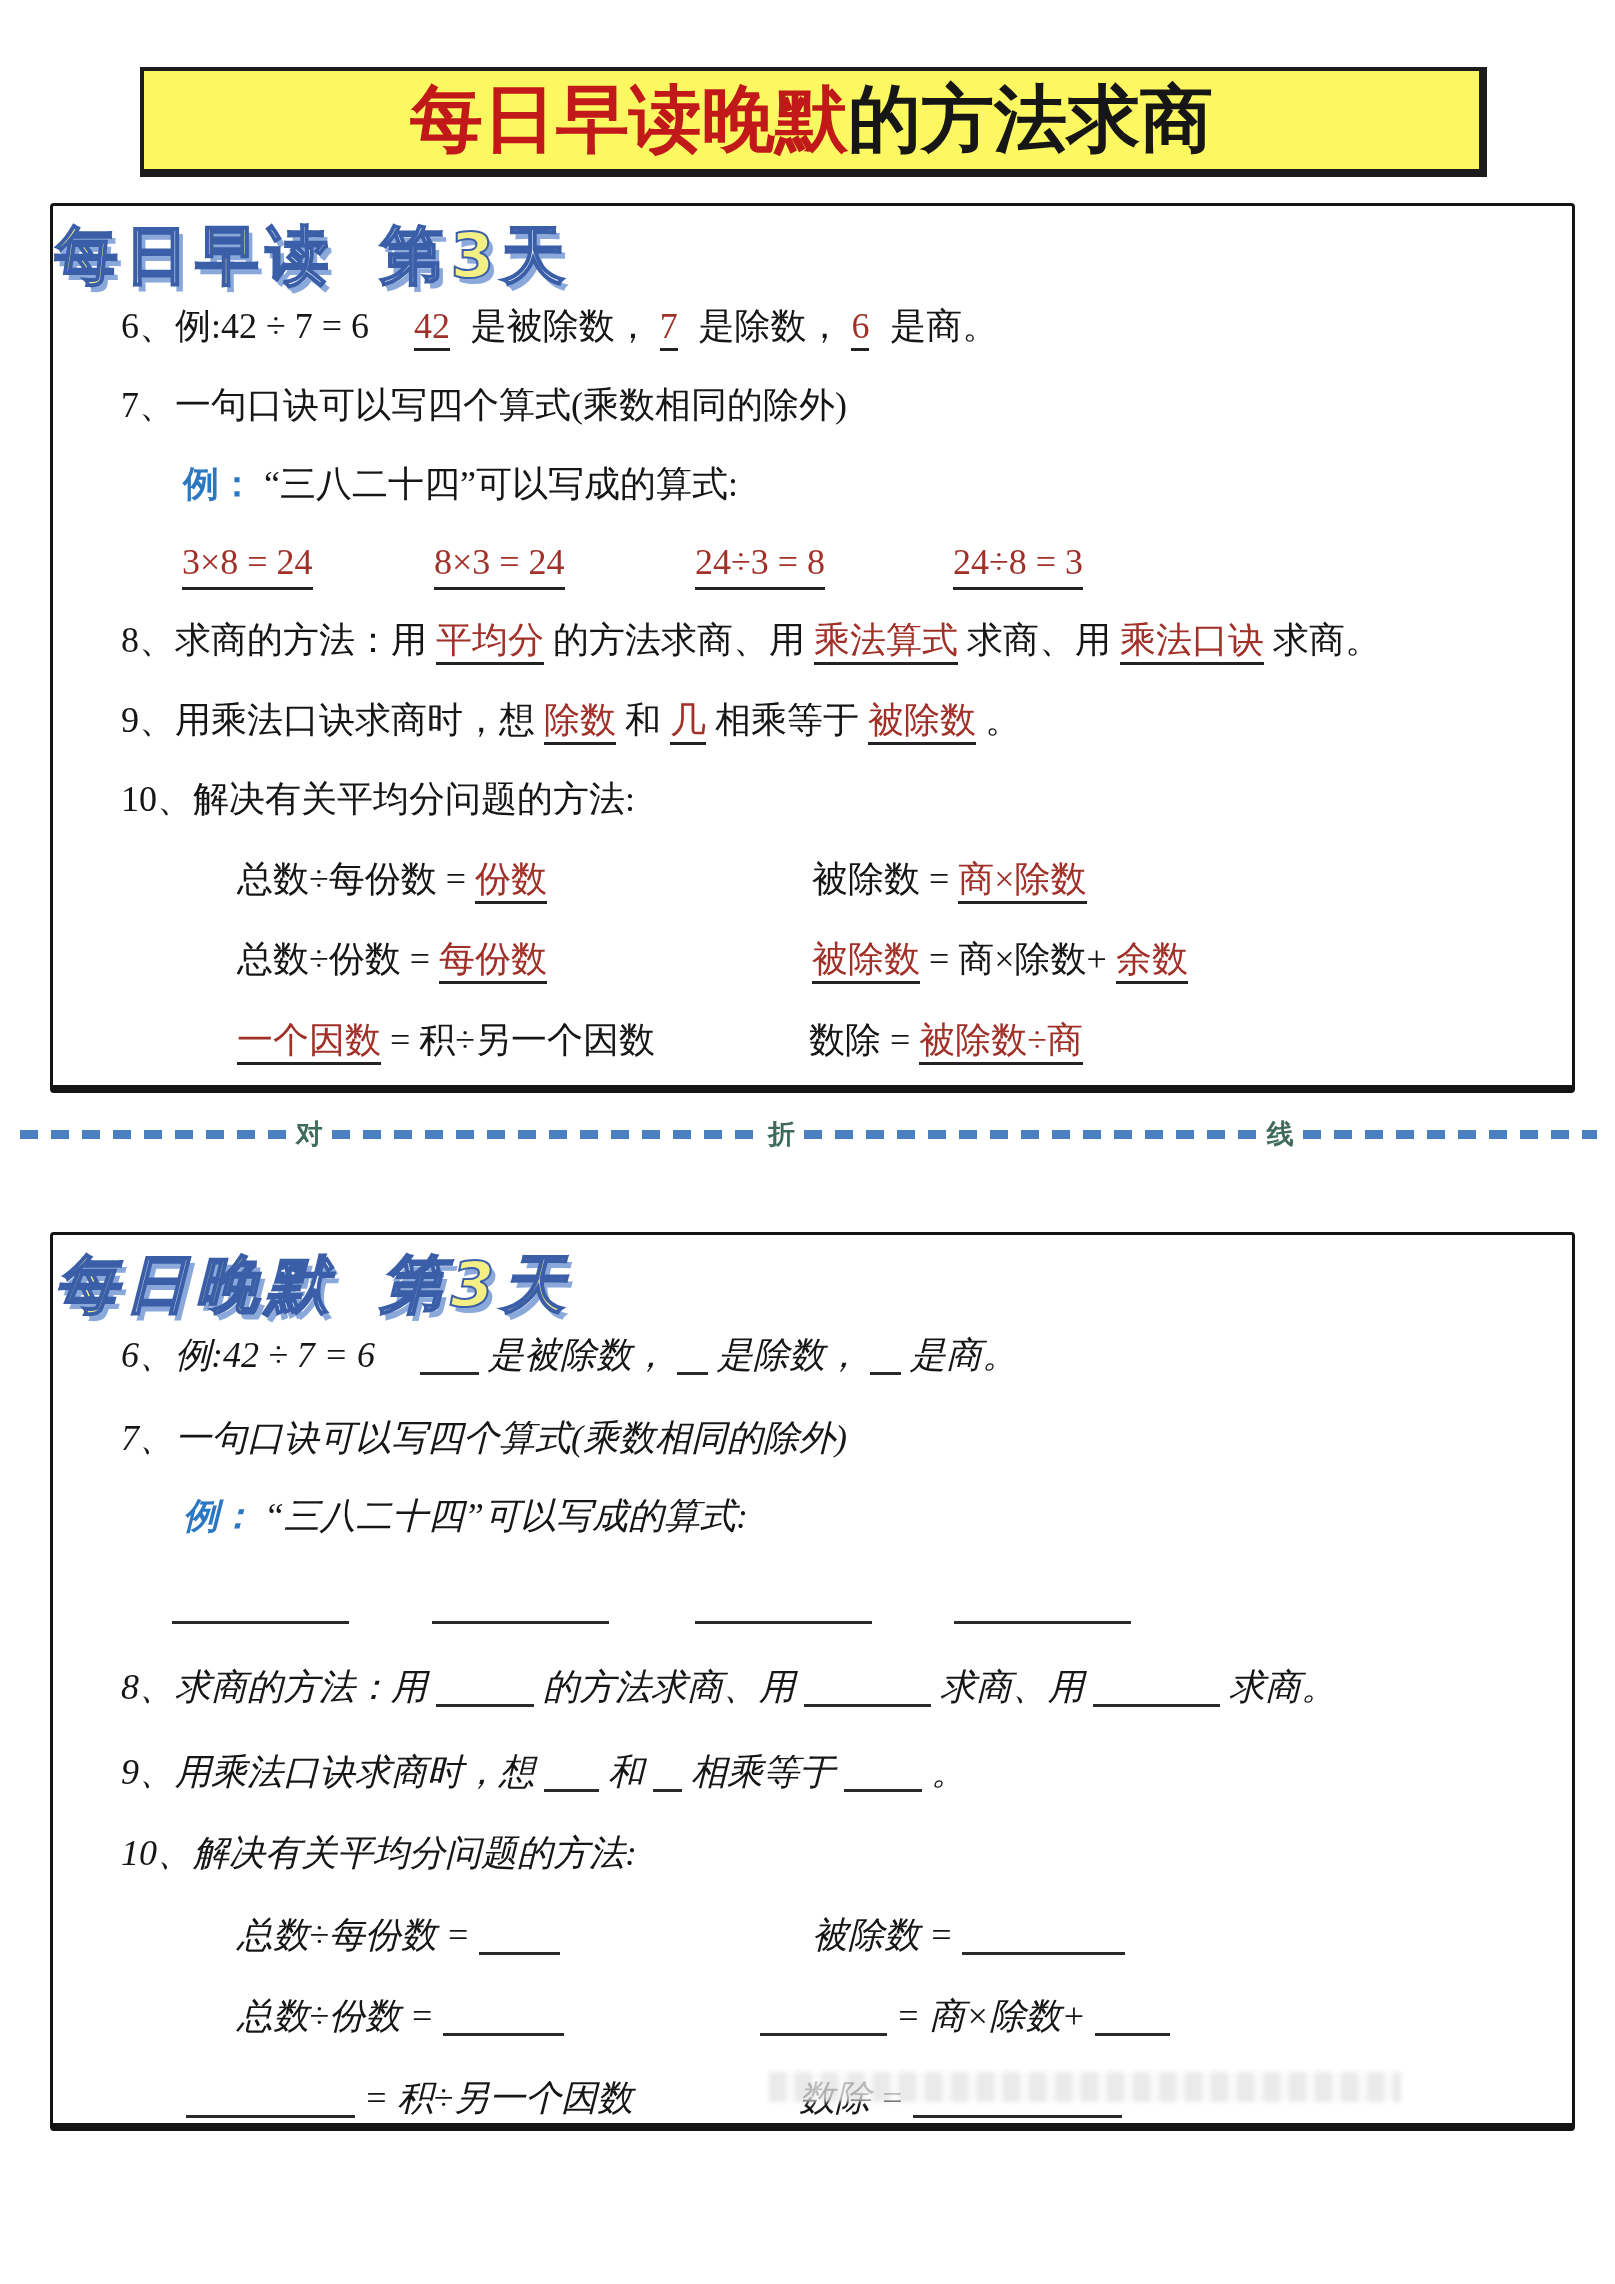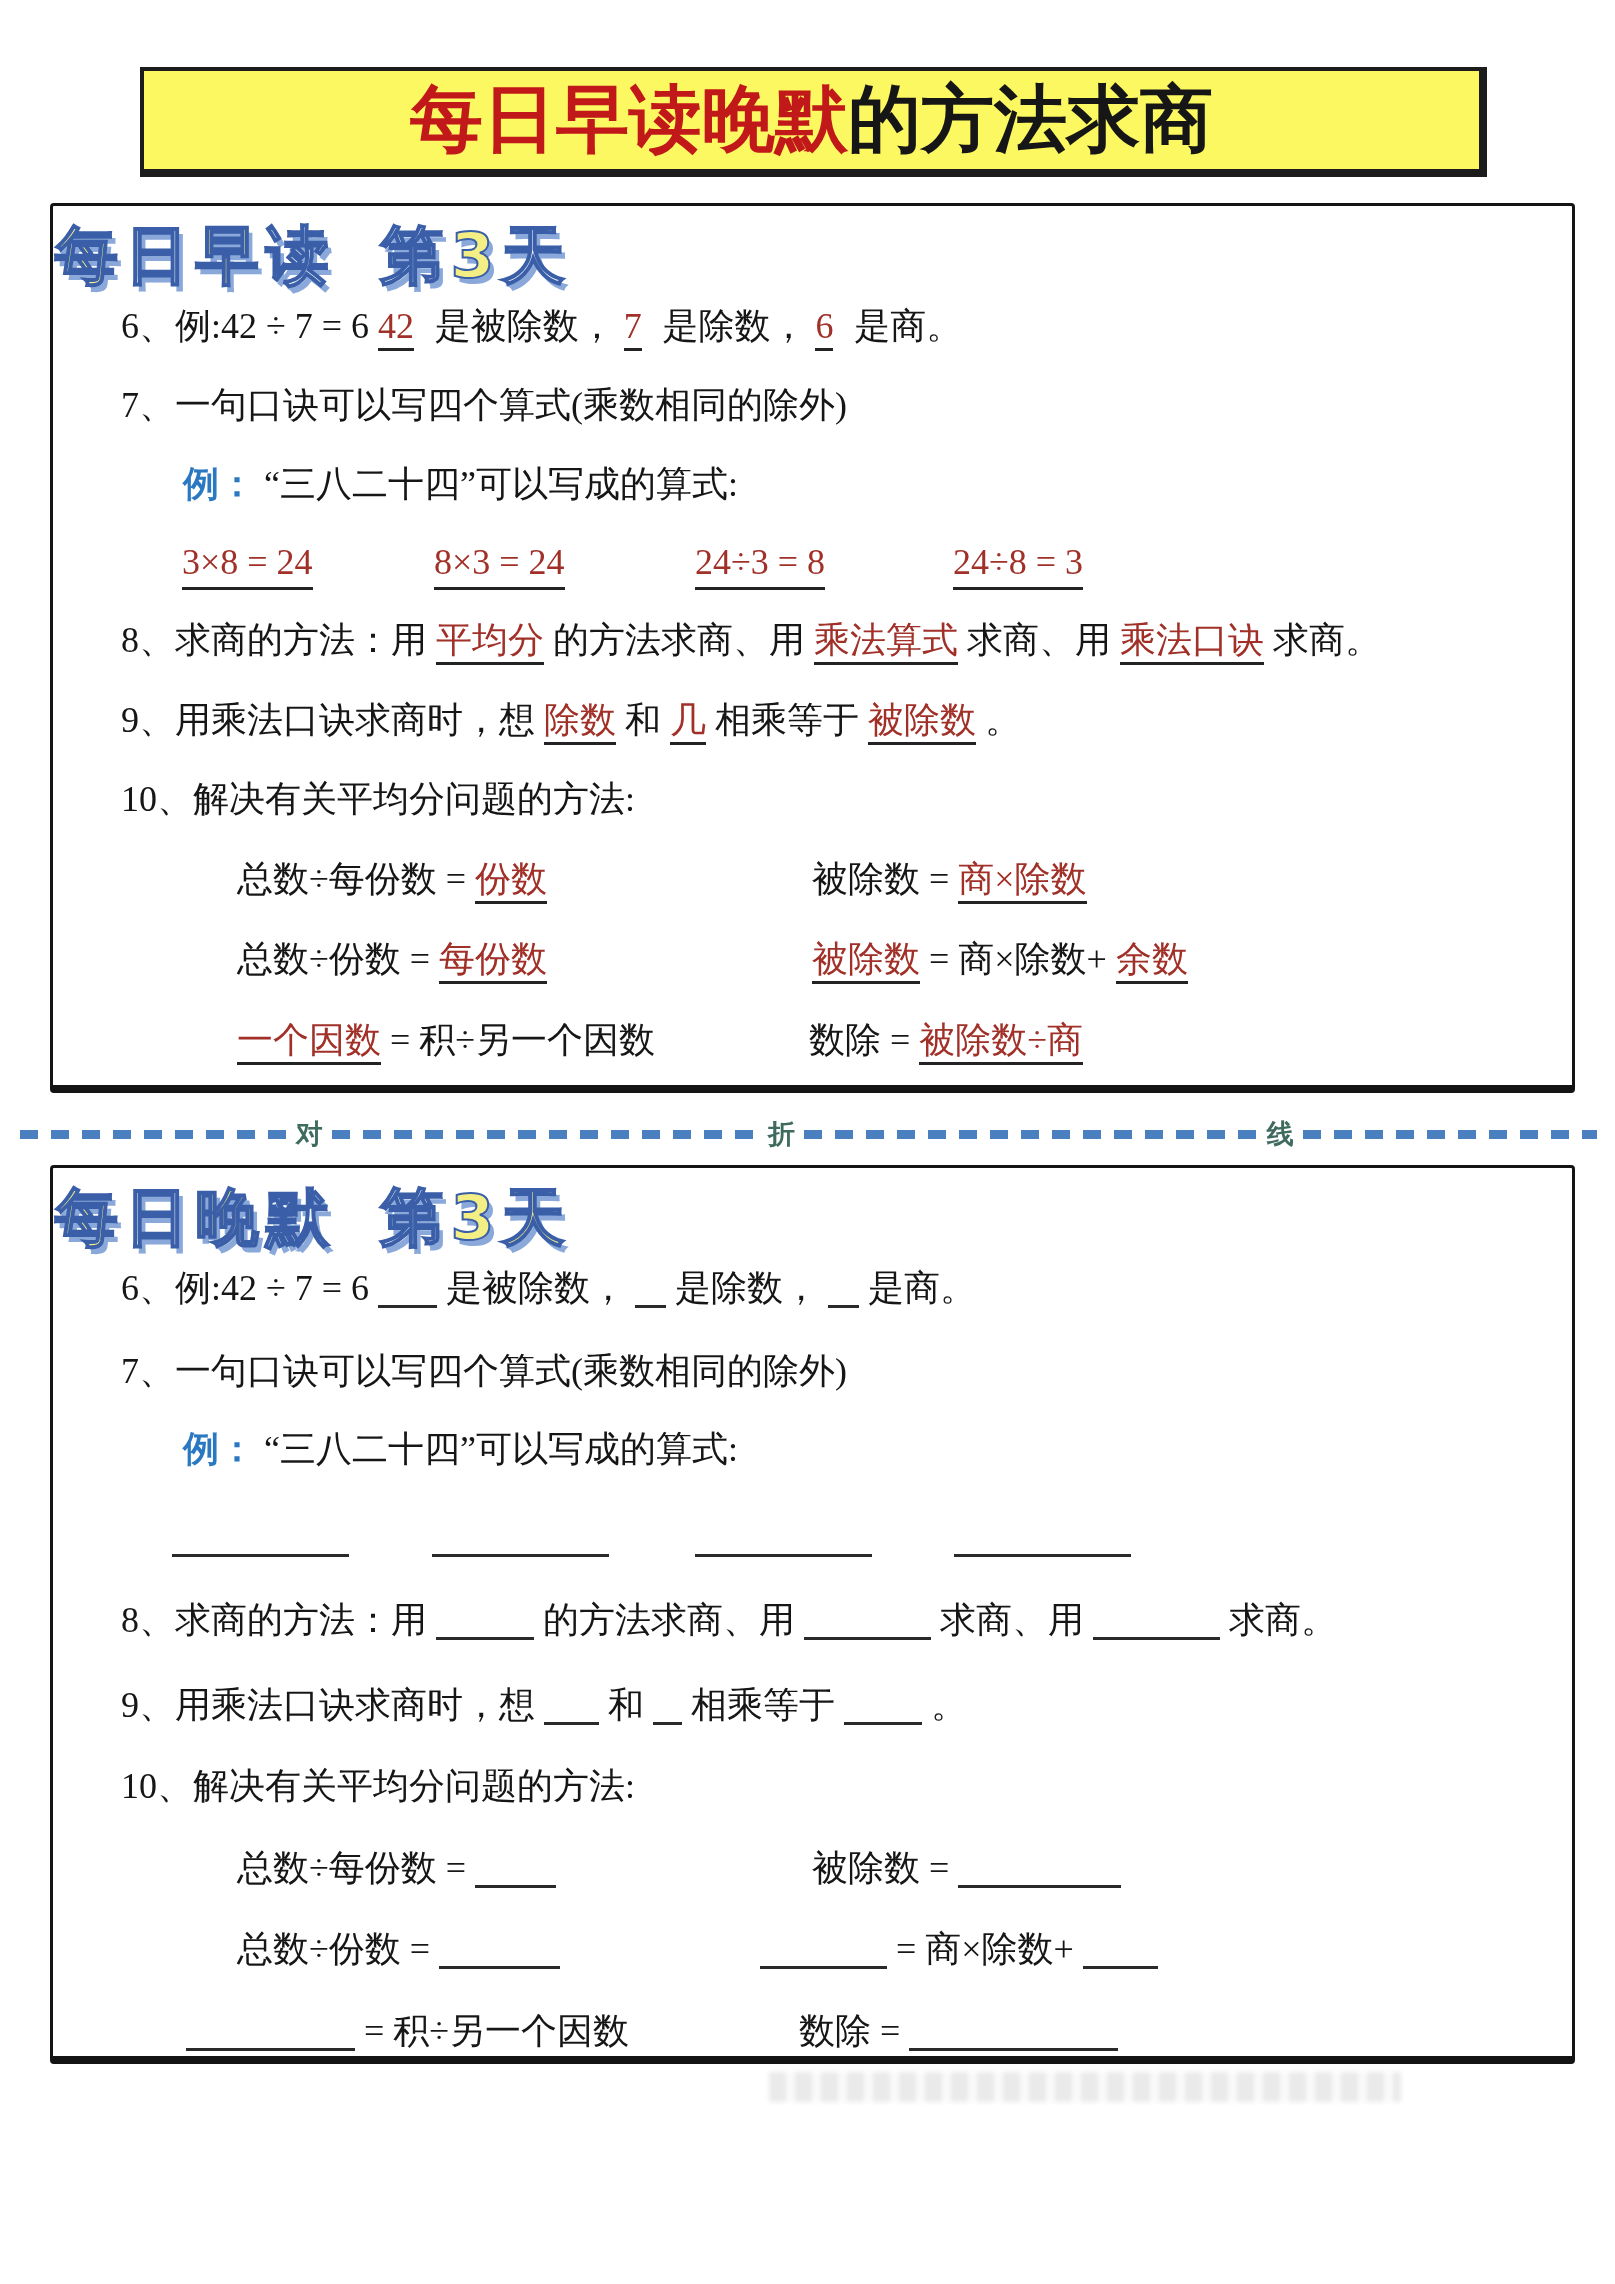--- a/index.html
+++ b/index.html
@@ -30,21 +30,21 @@
   .banner .red{color:var(--banner-red);}
   
   .box{
     position:absolute;left:50px;width:1519px;
     background:#ffffff;
     border:3.9px solid #141414;
     border-bottom-width:8.5px;
     border-radius:3.9px;
   }
   .box1{top:203px;height:879px;}
-  .box2{top:1165px;height:888px;}
+  .box2{top:1232px;height:888px;font-style:italic;}
   
   .box-header{
     position:absolute;top:6.5px;left:0;right:0;text-align:left;
     font-family:"DejaVu Sans","Liberation Sans",sans-serif;
     white-space:nowrap;
   }
   .h-char{
     display:inline-block;
     font-size:63px;font-weight:900;letter-spacing:0;
     -webkit-text-stroke:2px #3A5FA8;
@@ -58,21 +58,21 @@
   .line{
     position:absolute;left:68px;right:19.6px;
     font-size:36px;line-height:1.25;white-space:nowrap;
   }
   .red-u{
     color:var(--red);
     border-bottom:3.3px solid #232323;
     padding-bottom:2px;
   }
   .blue-label{color:var(--blue);font-weight:bold;}
-  .ml55{}
+  .ml55{margin-left:36px;}
   .ml18{margin-left:11.7px;}
   .pos{position:absolute;}
   .cell{position:absolute;white-space:nowrap;}
   .cl{left:116px;}
   .cr{left:691px;text-align:right;}
   .blank{
     display:inline-block;
     border-bottom:3.9px solid #2a2a2a;
     height:0.95em;
     vertical-align:-7.8px;

